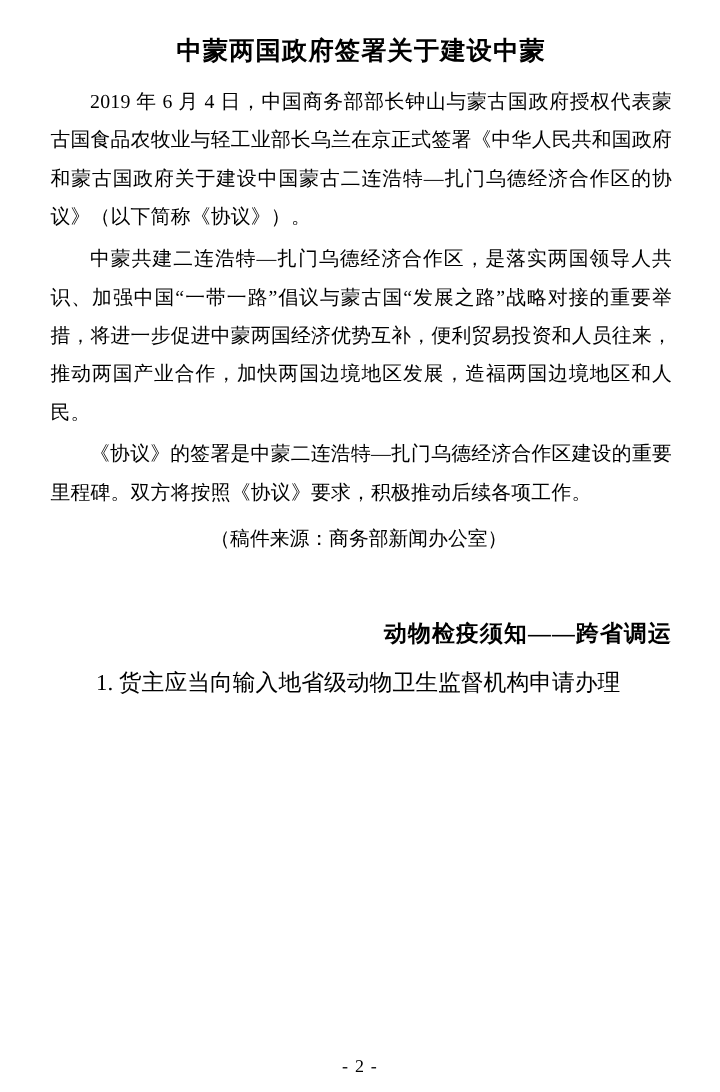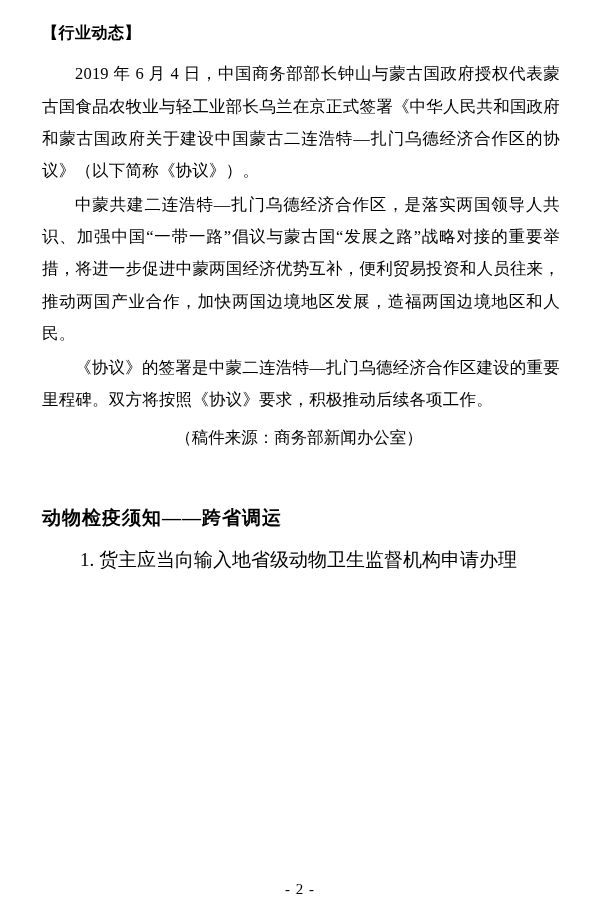--- a/index.html
+++ b/index.html
@@ -55,21 +55,21 @@
     font-size: 16.5px;
     line-height: 1.95;
     text-align: center;
     margin: 6px 0 0 0;
     padding-right: 4px;
   }
   .spacer-lg {
     height: 46px;
   }
   .sub-title {
-    text-align: left;
+    text-align: right;
     font-size: 19px;
     font-weight: bold;
     line-height: 1.9;
     letter-spacing: 1px;
     margin: 0 0 4px 0;
   }
   .sub-head {
     font-size: 16.5px;
     font-weight: bold;
     line-height: 1.95;
@@ -92,23 +92,23 @@
     text-align: center;
     font-size: 15px;
     letter-spacing: 1px;
   }
 </style>
 </head>
 <body>
 
 <div class="page">
 
-  <div class="section-tag">【行业动态】</div>
 
   <div class="doc-title">
+    <span class="tline">中蒙两国政府签署关于建设中蒙</span>
   </div>
 
   <p class="body-para">2019 年 6 月 4 日，中国商务部部长钟山与蒙古国政府授权代表蒙古国食品农牧业与轻工业部长乌兰在京正式签署《中华人民共和国政府和蒙古国政府关于建设中国蒙古二连浩特—扎门乌德经济合作区的协议》（以下简称《协议》）。</p>
 
   <p class="body-para para-gap">中蒙共建二连浩特—扎门乌德经济合作区，是落实两国领导人共识、加强中国“一带一路”倡议与蒙古国“发展之路”战略对接的重要举措，将进一步促进中蒙两国经济优势互补，便利贸易投资和人员往来，推动两国产业合作，加快两国边境地区发展，造福两国边境地区和人民。</p>
 
   <p class="body-para para-gap">《协议》的签署是中蒙二连浩特—扎门乌德经济合作区建设的重要里程碑。双方将按照《协议》要求，积极推动后续各项工作。</p>
 
   <p class="source-line">（稿件来源：商务部新闻办公室）</p>
 

